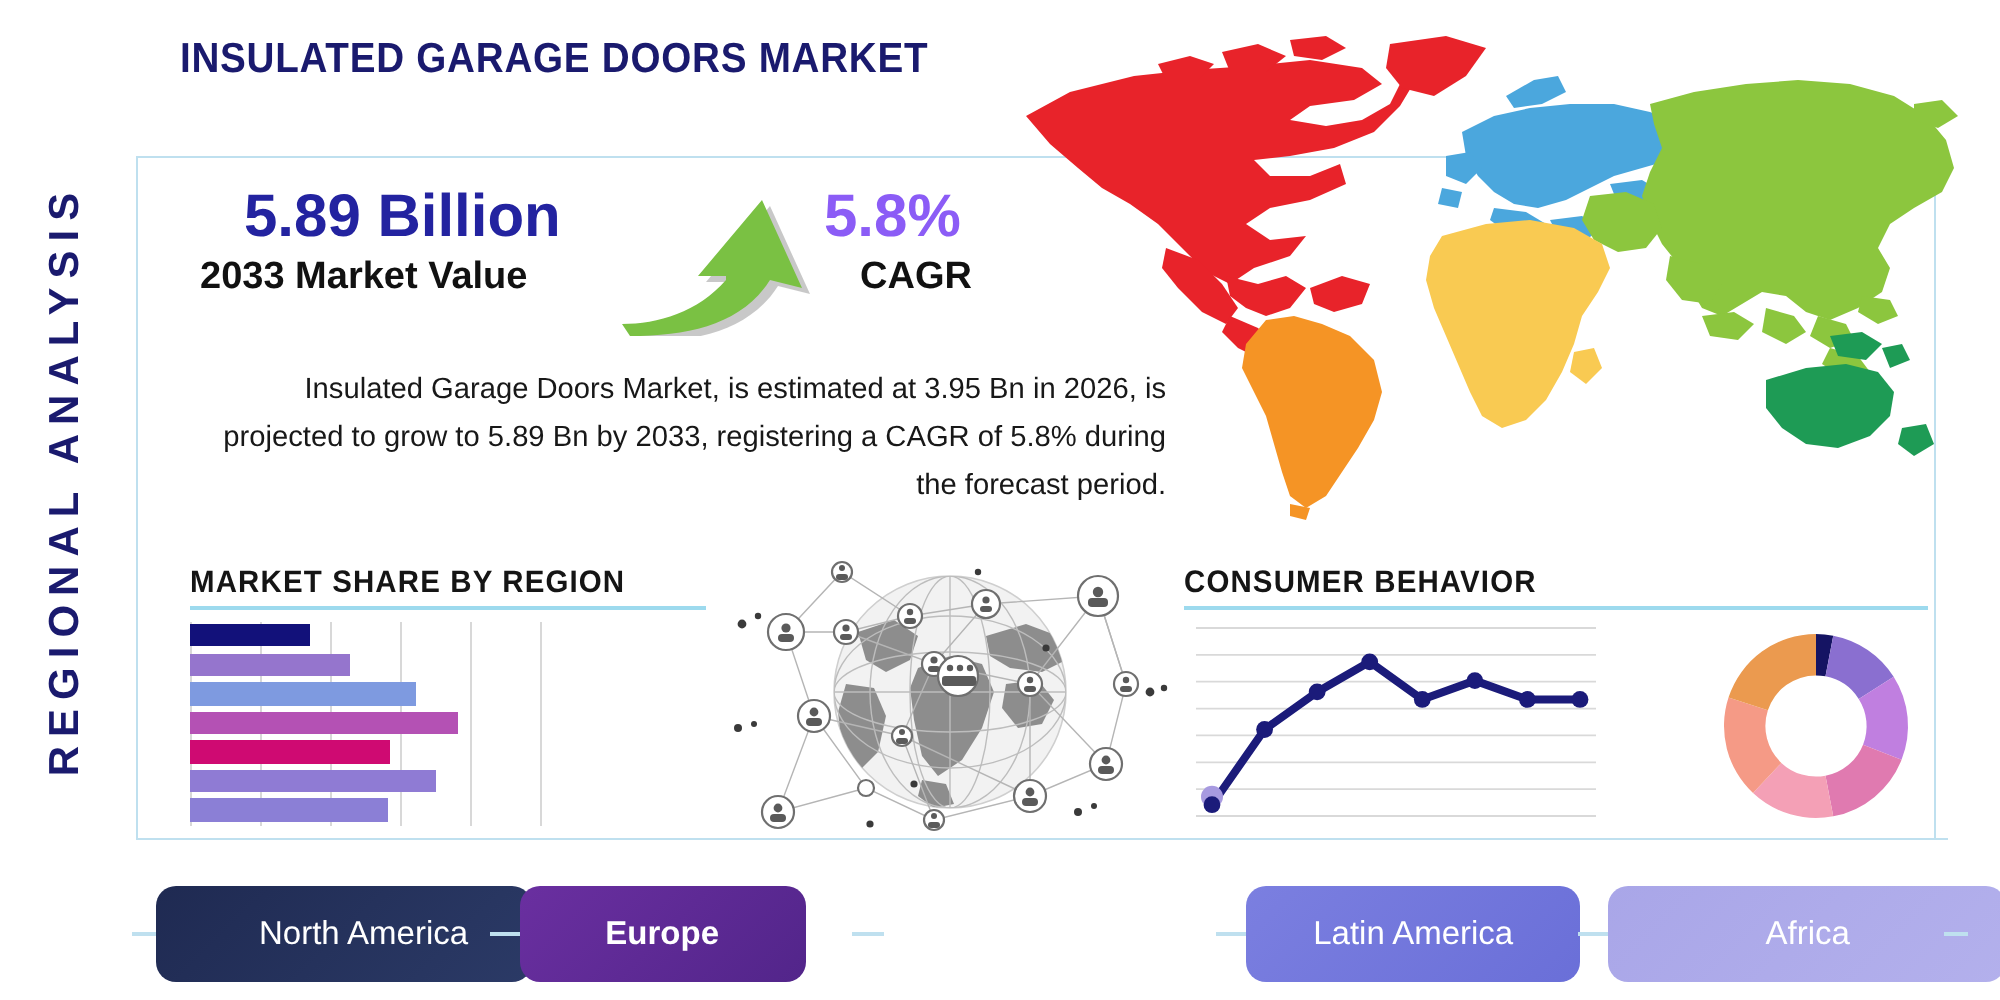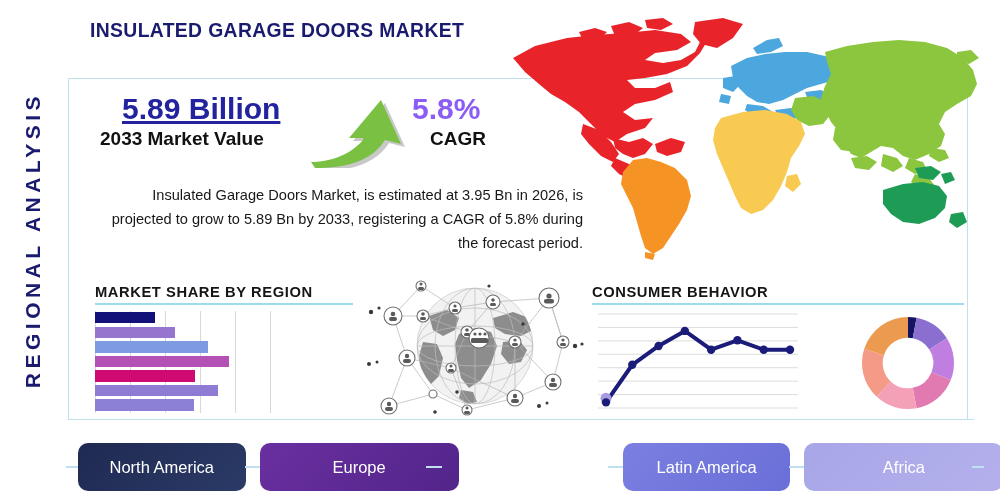--- a/index.html
+++ b/index.html
@@ -52,21 +52,21 @@
   }
   .worldmap svg{width:100%;height:100%;display:block;}
 
   
   .stats{
     position:absolute;left:100px;top:92px;width:420px;height:80px;
   }
   .stat-big{
     position:absolute;left:22px;top:0px;
     font-size:30px;font-weight:bold;color:#2323a0;
-    letter-spacing:0px;white-space:nowrap;text-decoration:underline;
+    letter-spacing:0px;white-space:nowrap;
   }
   .stat-sub{
     position:absolute;left:0px;top:36px;
     font-size:19px;font-weight:bold;color:#111111;
     white-space:nowrap;
   }
   .cagr-big{
     position:absolute;left:312px;top:0px;
     font-size:30px;font-weight:bold;color:#8b5cf6;white-space:nowrap;
   }
@@ -379,25 +379,25 @@
         <path d="M 63.619540470943335 9.81478646648032 A 46 46 0 0 1 93.83908457309269 30.35196743096616 L 76.36149651520098 41.44358208703139 A 25.3 25.3 0 0 0 59.74074725901884 30.14813255656418 Z" fill="#8a6fd0"></path>
         <path d="M 93.83908457309269 30.35196743096616 A 46 46 0 0 1 97.76971835085956 71.9337294234952 L 78.52334509297276 64.31355118292235 A 25.3 25.3 0 0 0 76.36149651520098 41.44358208703139 Z" fill="#c07fe0"></path>
         <path d="M 97.76971835085956 71.9337294234952 A 46 46 0 0 1 63.61954047094333 100.18521353351969 L 59.74074725901883 79.85186744343582 A 25.3 25.3 0 0 0 78.52334509297276 64.31355118292235 Z" fill="#e07ab0"></path>
         <path d="M 63.61954047094333 100.18521353351969 A 46 46 0 0 1 23.510833127280318 88.53255686138493 L 37.68095822000417 73.44290627376171 A 25.3 25.3 0 0 0 59.74074725901883 79.85186744343582 Z" fill="#f4a0b6"></path>
         <path d="M 23.510833127280318 88.53255686138493 A 46 46 0 0 1 11.251400250422932 40.78521825875242 L 30.938270137732612 47.18187004231383 A 25.3 25.3 0 0 0 37.68095822000417 73.44290627376171 Z" fill="#f59a86"></path>
         <path d="M 11.251400250422932 40.78521825875242 A 46 46 0 0 1 54.99999999999999 9 L 54.99999999999999 29.7 A 25.3 25.3 0 0 0 30.938270137732612 47.18187004231383 Z" fill="#eb9a4f"></path>
       </svg>
   </div>
 
   <div class="pill-row" id="pill-row">
-      <div class="pill" style="left: 0px; width: 167.6px; background: linear-gradient(135deg, rgb(31, 42, 82), rgb(43, 58, 102));">
+      <div class="pill" style="left: 0px; width: 167.6px; background: linear-gradient(135deg, rgb(31, 42, 82), rgb(43, 58, 102)); padding-left: 20px;">
         <span>North America</span>
       </div>
       <div class="pill-conn" style="left: 166.6px; width: 16px;"></div>
-      <div class="pill" style="left: 181.6px; width: 199px; background: linear-gradient(135deg, rgb(106, 47, 160), rgb(82, 37, 138));">
+      <div class="pill" style="left: 181.6px; width: 143px; background: linear-gradient(135deg, rgb(106, 47, 160), rgb(82, 37, 138)); font-weight: bold;">
         <span>Europe</span>
       </div>
       <div class="pill-conn" style="left: 348.2px; width: 16px;"></div>
       <div class="pill-conn" style="left: 529.8px; width: 16px;"></div>
       <div class="pill" style="left: 544.8px; width: 167.6px; background: linear-gradient(135deg, rgb(123, 127, 224), rgb(106, 111, 216)); justify-content: center;">
         <span>Latin America</span>
       </div>
       <div class="pill-conn" style="left: 711.4px; width: 16px;"></div>
       <div class="pill" style="left: 726.4px; width: 199px; background: linear-gradient(135deg, rgb(169, 166, 232), rgb(179, 176, 236));">
         <span>Africa</span>

